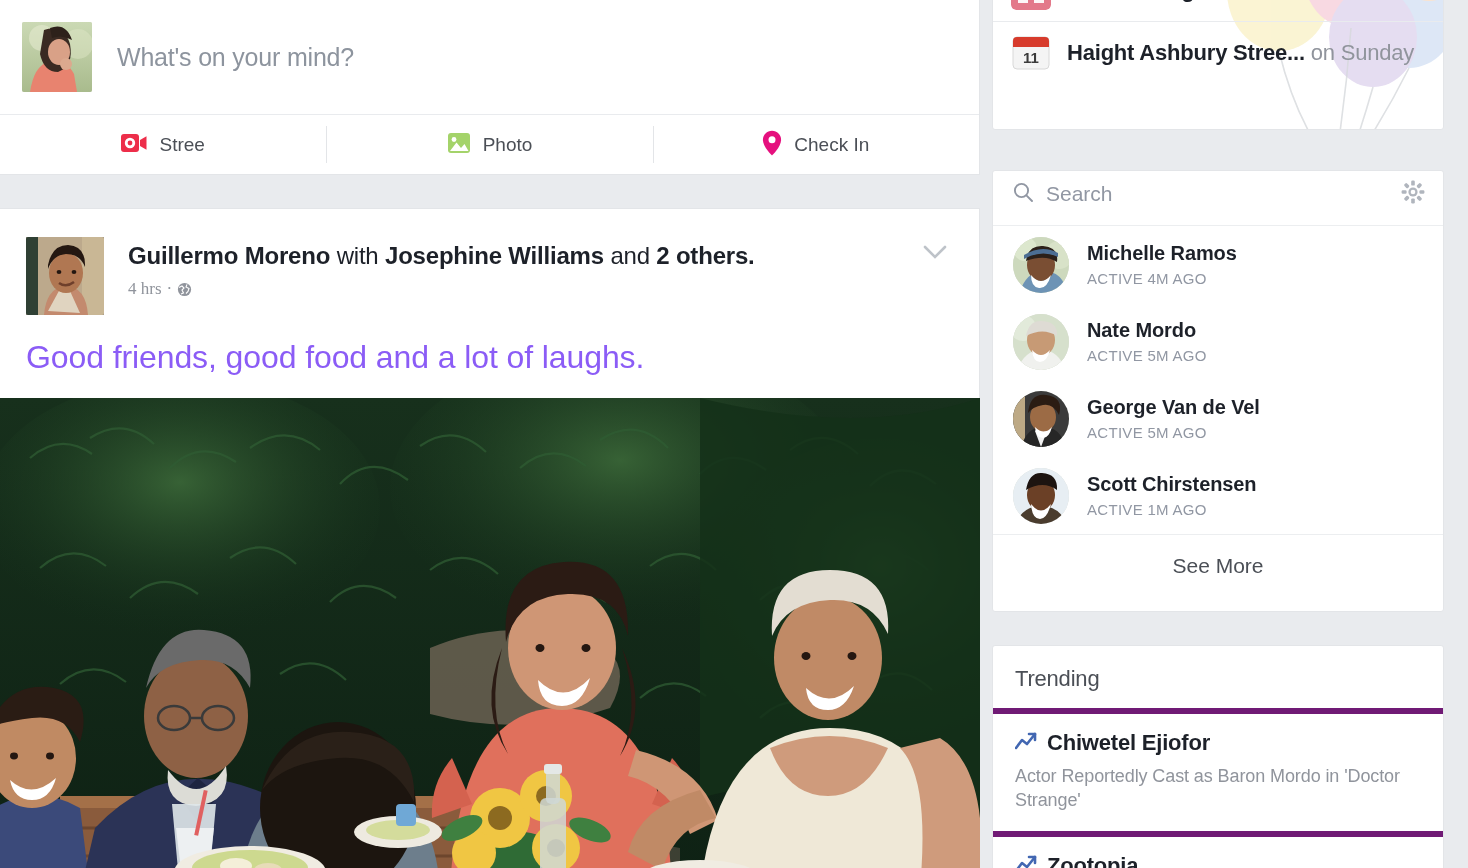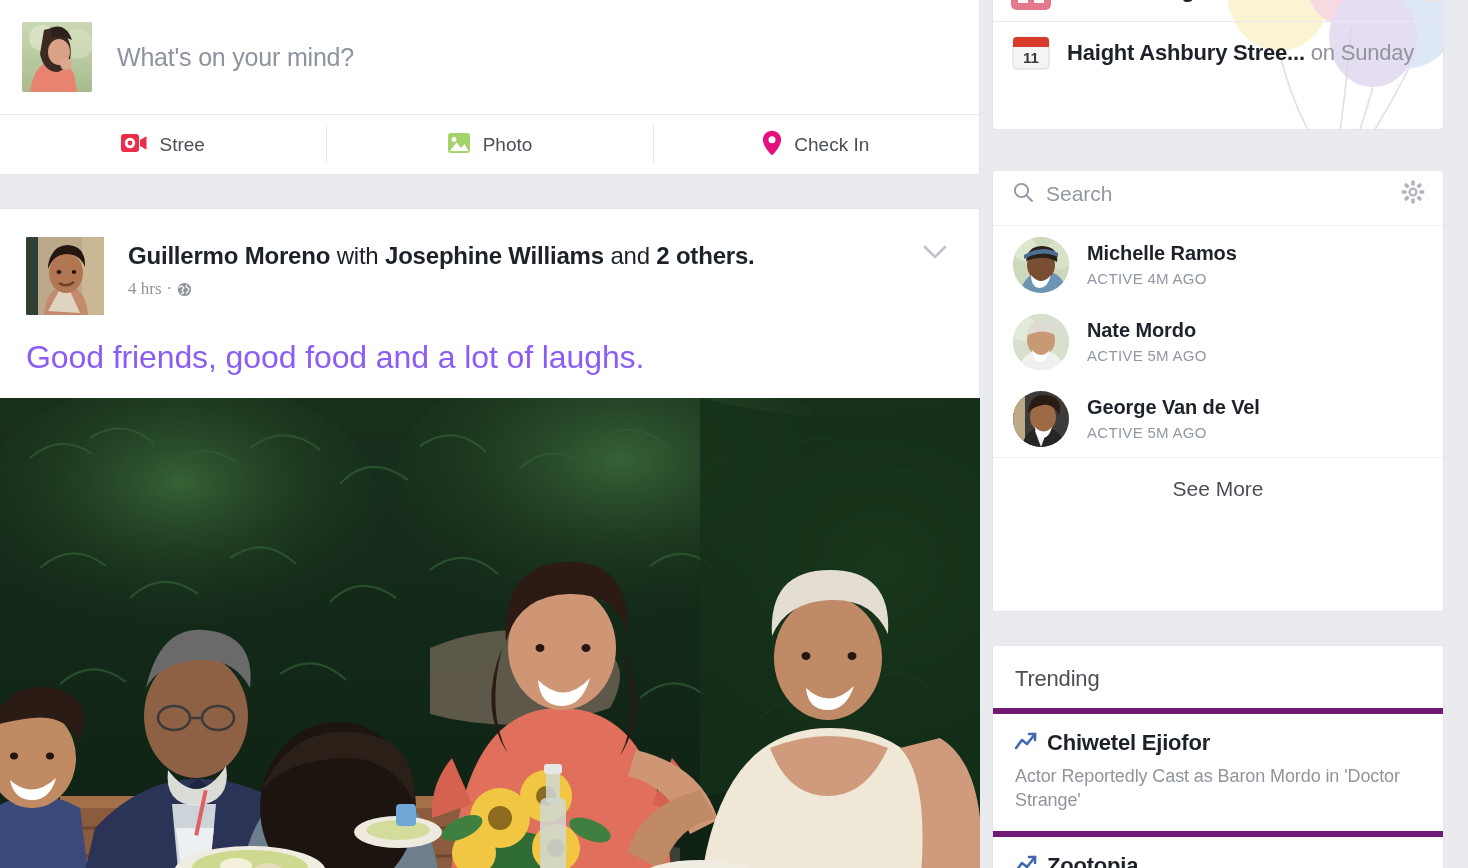--- a/index.html
+++ b/index.html
@@ -481,20 +481,35 @@
             <path d="M15 22 q2 -20 18 -18 q18 2 13 20 q-6 -12 -16 -10 q-11 2 -15 8 Z" fill="#2b1c13"></path>
             <path d="M22 36 q9 9 17 0 q-3 11 -9 11 q-7 0 -8 -11 Z" fill="#fff"></path>
           </svg>
         </div>
         <div class="contact-info">
           <div class="contact-name">George Van de Vel</div>
           <div class="contact-active">ACTIVE 5M AGO</div>
         </div>
       </div>
 
+      <div class="contact-row">
+        <div class="contact-avatar">
+          <svg class="photo-img" viewBox="0 0 56 56" preserveAspectRatio="xMidYMid slice">
+            <rect width="56" height="56" fill="#e7eef3"></rect>
+            <path d="M2 56 q8 -18 26 -18 q18 0 26 18 Z" fill="#4a3c2e"></path>
+            <ellipse cx="28" cy="27" rx="14" ry="16" fill="#6b4026"></ellipse>
+            <path d="M13 22 q3 -18 16 -17 q16 1 15 17 q-14 -10 -31 0 Z" fill="#1d1410"></path>
+            <path d="M18 36 q10 13 20 0 q-4 15 -11 15 q-8 0 -9 -15 Z" fill="#fff"></path>
+          </svg>
+        </div>
+        <div class="contact-info">
+          <div class="contact-name">Scott Chirstensen</div>
+          <div class="contact-active">ACTIVE 1M AGO</div>
+        </div>
+      </div>
 
       <div class="see-more">See More</div>
     </div>
 
     <div class="trending-card">
       <div class="trending-head">Trending</div>
 
       <div class="trend-item">
         <div class="trend-title">
           <span>

